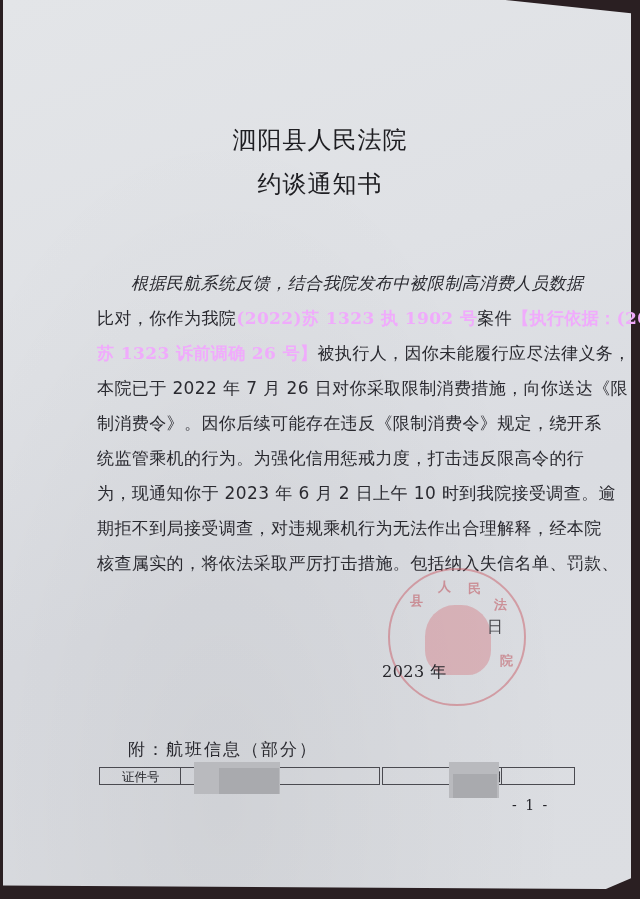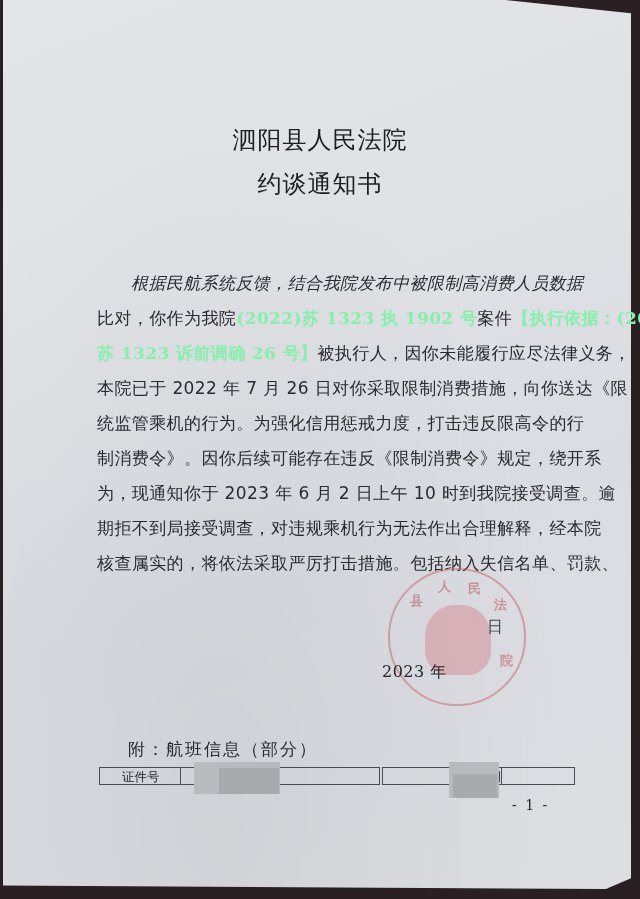--- a/index.html
+++ b/index.html
@@ -28,21 +28,21 @@
   .title.t2 { top:168px; }
   .body-text {
     position:absolute; left:97px; top:266px; width:482px;
     color:#2a2a30; font-size:17px; line-height:35px;
     font-family: "DejaVu Sans", sans-serif;
     letter-spacing:0.4px;
   }
   .line { white-space:nowrap; text-align:justify; text-align-last:justify; height:35px; }
   .line.indent { padding-left:34px;font-style:italic; }
   .line.last { text-align-last:left; }
-  .bold { font-weight:bold; font-family:"DejaVu Serif", serif; color:#86efac; }
+  .bold { font-weight:bold; font-family:"DejaVu Serif", serif; color:#f0abfc; }
   .seal {
     position:absolute; left:388px; top:568px; width:138px; height:138px;
     border-radius:50%; border:2px solid rgba(200,80,90,0.45);
     box-sizing:border-box;
   }
   .seal-emblem {
     position:absolute; left:425px; top:605px; width:66px; height:70px;
     border-radius:45% 45% 35% 35%;
     background: rgba(210,90,100,0.32);
   }
@@ -81,22 +81,22 @@
 <div class="shade"></div>
 
 <div class="title t1">泗阳县人民法院</div>
 <div class="title t2">约谈通知书</div>
 
 <div class="body-text" id="body">
     <div class="line indent"><span>根据民航系统反馈，结合我院发布中被限制高消费人员数据</span></div>
     <div class="line"><span>比对，你作为我院</span><span class="bold">(2022)苏 1323 执 1902 号</span><span>案件</span><span class="bold">【执行依据：(2022)</span></div>
     <div class="line"><span class="bold">苏 1323 诉前调确 26 号】</span><span>被执行人，因你未能履行应尽法律义务，</span></div>
     <div class="line"><span>本院已于 2022 年 7 月 26 日对你采取限制消费措施，向你送达《限</span></div>
+    <div class="line"><span>制消费令》。因你后续可能存在违反《限制消费令》规定，绕开系</span></div>
     <div class="line"><span>统监管乘机的行为。为强化信用惩戒力度，打击违反限高令的行</span></div>
-    <div class="line"><span>制消费令》。因你后续可能存在违反《限制消费令》规定，绕开系</span></div>
     <div class="line"><span>为，现通知你于 2023 年 6 月 2 日上午 10 时到我院接受调查。逾</span></div>
     <div class="line"><span>期拒不到局接受调查，对违规乘机行为无法作出合理解释，经本院</span></div>
     <div class="line"><span>核查属实的，将依法采取严厉打击措施。包括纳入失信名单、罚款、</span></div>
   </div>
 
 <div class="seal"></div>
 <div class="seal-emblem"></div>
 <span class="seal-char" style="left:410px;top:592px;">县</span>
 <span class="seal-char" style="left:438px;top:578px;">人</span>
 <span class="seal-char" style="left:468px;top:580px;">民</span>

